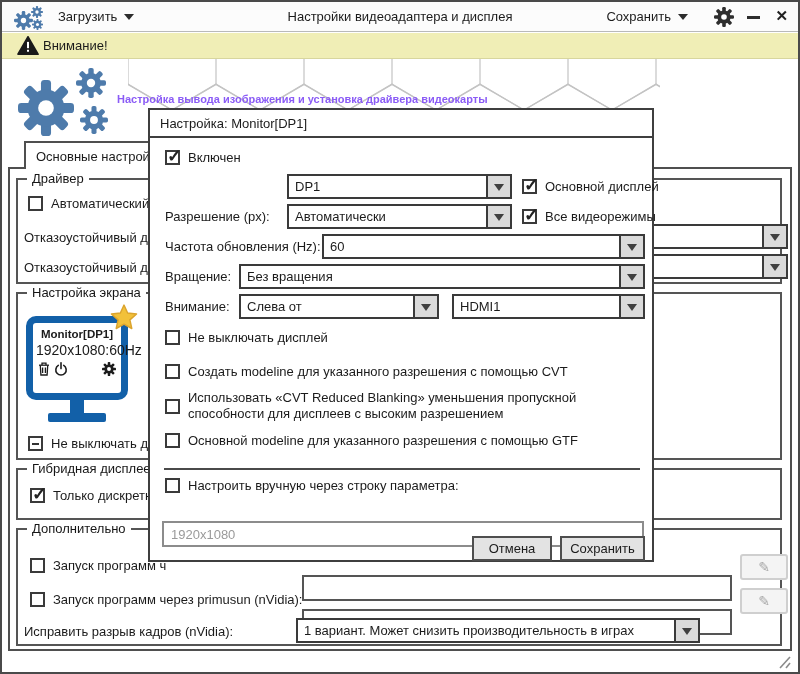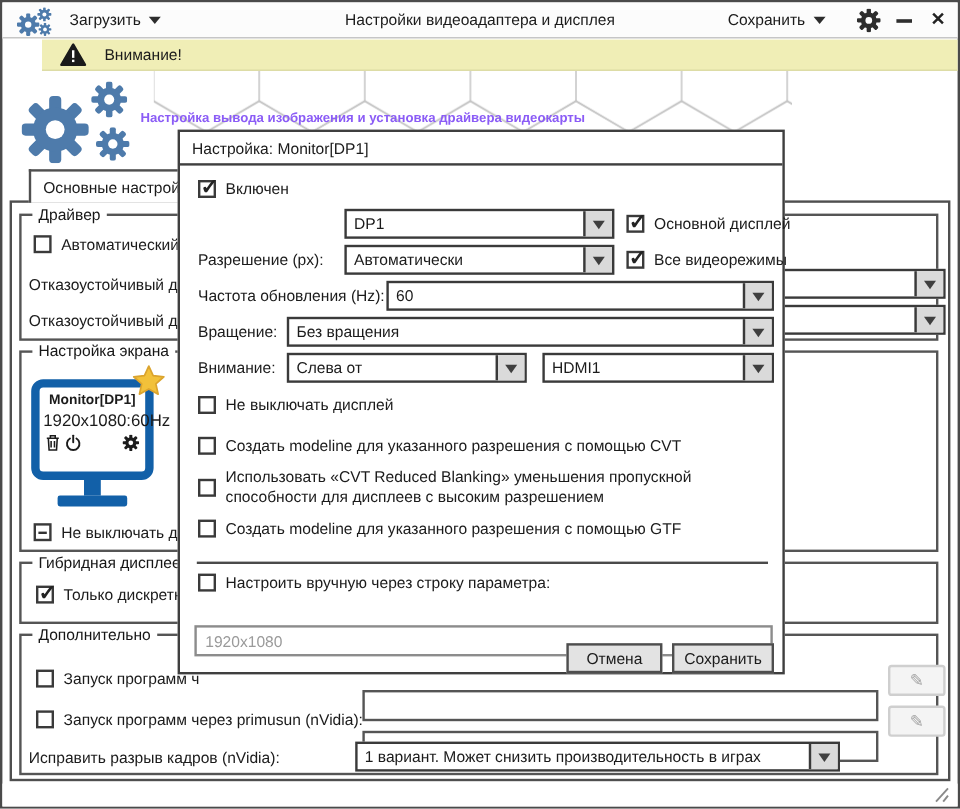--- a/index.html
+++ b/index.html
@@ -19,21 +19,21 @@
   .menu-btn{display:flex;align-items:center;gap:7px;cursor:default;}
   .load-btn{position:absolute;left:56px;}
   .save-btn{position:absolute;right:110px;}
   .tri-down{width:0;height:0;border:5px solid transparent;border-top:6px solid #2d2d2d;margin-top:6px;}
   .win-title{position:absolute;left:0;right:0;text-align:center;font-size:13px;color:#1b1b1b;}
   .tb-gear{position:absolute;right:64px;top:5px;width:20px;height:20px;color:#2e2e2e;}
   .tb-min{position:absolute;right:38px;top:14px;width:13px;height:3px;background:#2e2e2e;}
   .tb-close{position:absolute;right:10px;top:5px;font-size:15px;font-weight:bold;color:#222;}
 
   
-  .warnbar{position:absolute;left:2px;top:33px;right:2px;height:26px;background:var(--warn);border-bottom:1px solid #d8d69e;display:flex;align-items:center;gap:15px;padding-left:15px;margin-left:33px;}
+  .warnbar{position:absolute;left:2px;top:33px;right:2px;height:26px;background:var(--warn);border-bottom:1px solid #d8d69e;display:flex;align-items:center;gap:4px;padding-left:15px;}
   .warn-icon{width:22px;height:19px;}
 
   
   .hexes{position:absolute;left:128px;top:59px;width:532px;height:72px;pointer-events:none;}
   .big-logo{position:absolute;left:16px;top:66px;width:104px;height:72px;color:var(--accent);}
   .page-heading{position:absolute;left:117px;top:93px;width:545px;font-weight:bold;font-size:11px;color:#8b5cf6;z-index:1;}
 
   
   .tab{position:absolute;left:24px;top:141px;width:131px;height:28px;border:2px solid #4f4f4f;border-bottom:none;background:#fff;display:flex;align-items:center;padding-left:10px;white-space:nowrap;overflow:hidden;z-index:2;}
   .pane{position:absolute;left:8px;top:167px;width:784px;height:484px;border:2px solid #4f4f4f;}
@@ -324,21 +324,21 @@
         <span>Не выключать дисплей</span>
       </div>
 
       <div class="row" style="left:15px;top:252px;width:478px;">
         <span class="cb"></span>
         <span class="wrap2">Использовать «CVT Reduced Blanking» уменьшения пропускной способности для дисплеев с высоким разрешением</span>
       </div>
 
       <div class="row" style="left:15px;top:295px;">
         <span class="cb"></span>
-        <span>Создать modeline для указанного разрешения с помощью GTF</span>
+        <span>Основной modeline для указанного разрешения с помощью GTF</span>
       </div>
 
       <div class="dlg-sep"></div>
 
       <div class="row" style="left:15px;top:340px;">
         <span class="cb"></span>
         <span>Настроить вручную через строку параметра:</span>
       </div>
 
       <input class="tinput" style="left: 12px; top: 362px; width: 482px; border-color: rgb(140, 140, 140);" placeholder="1920x1080">

